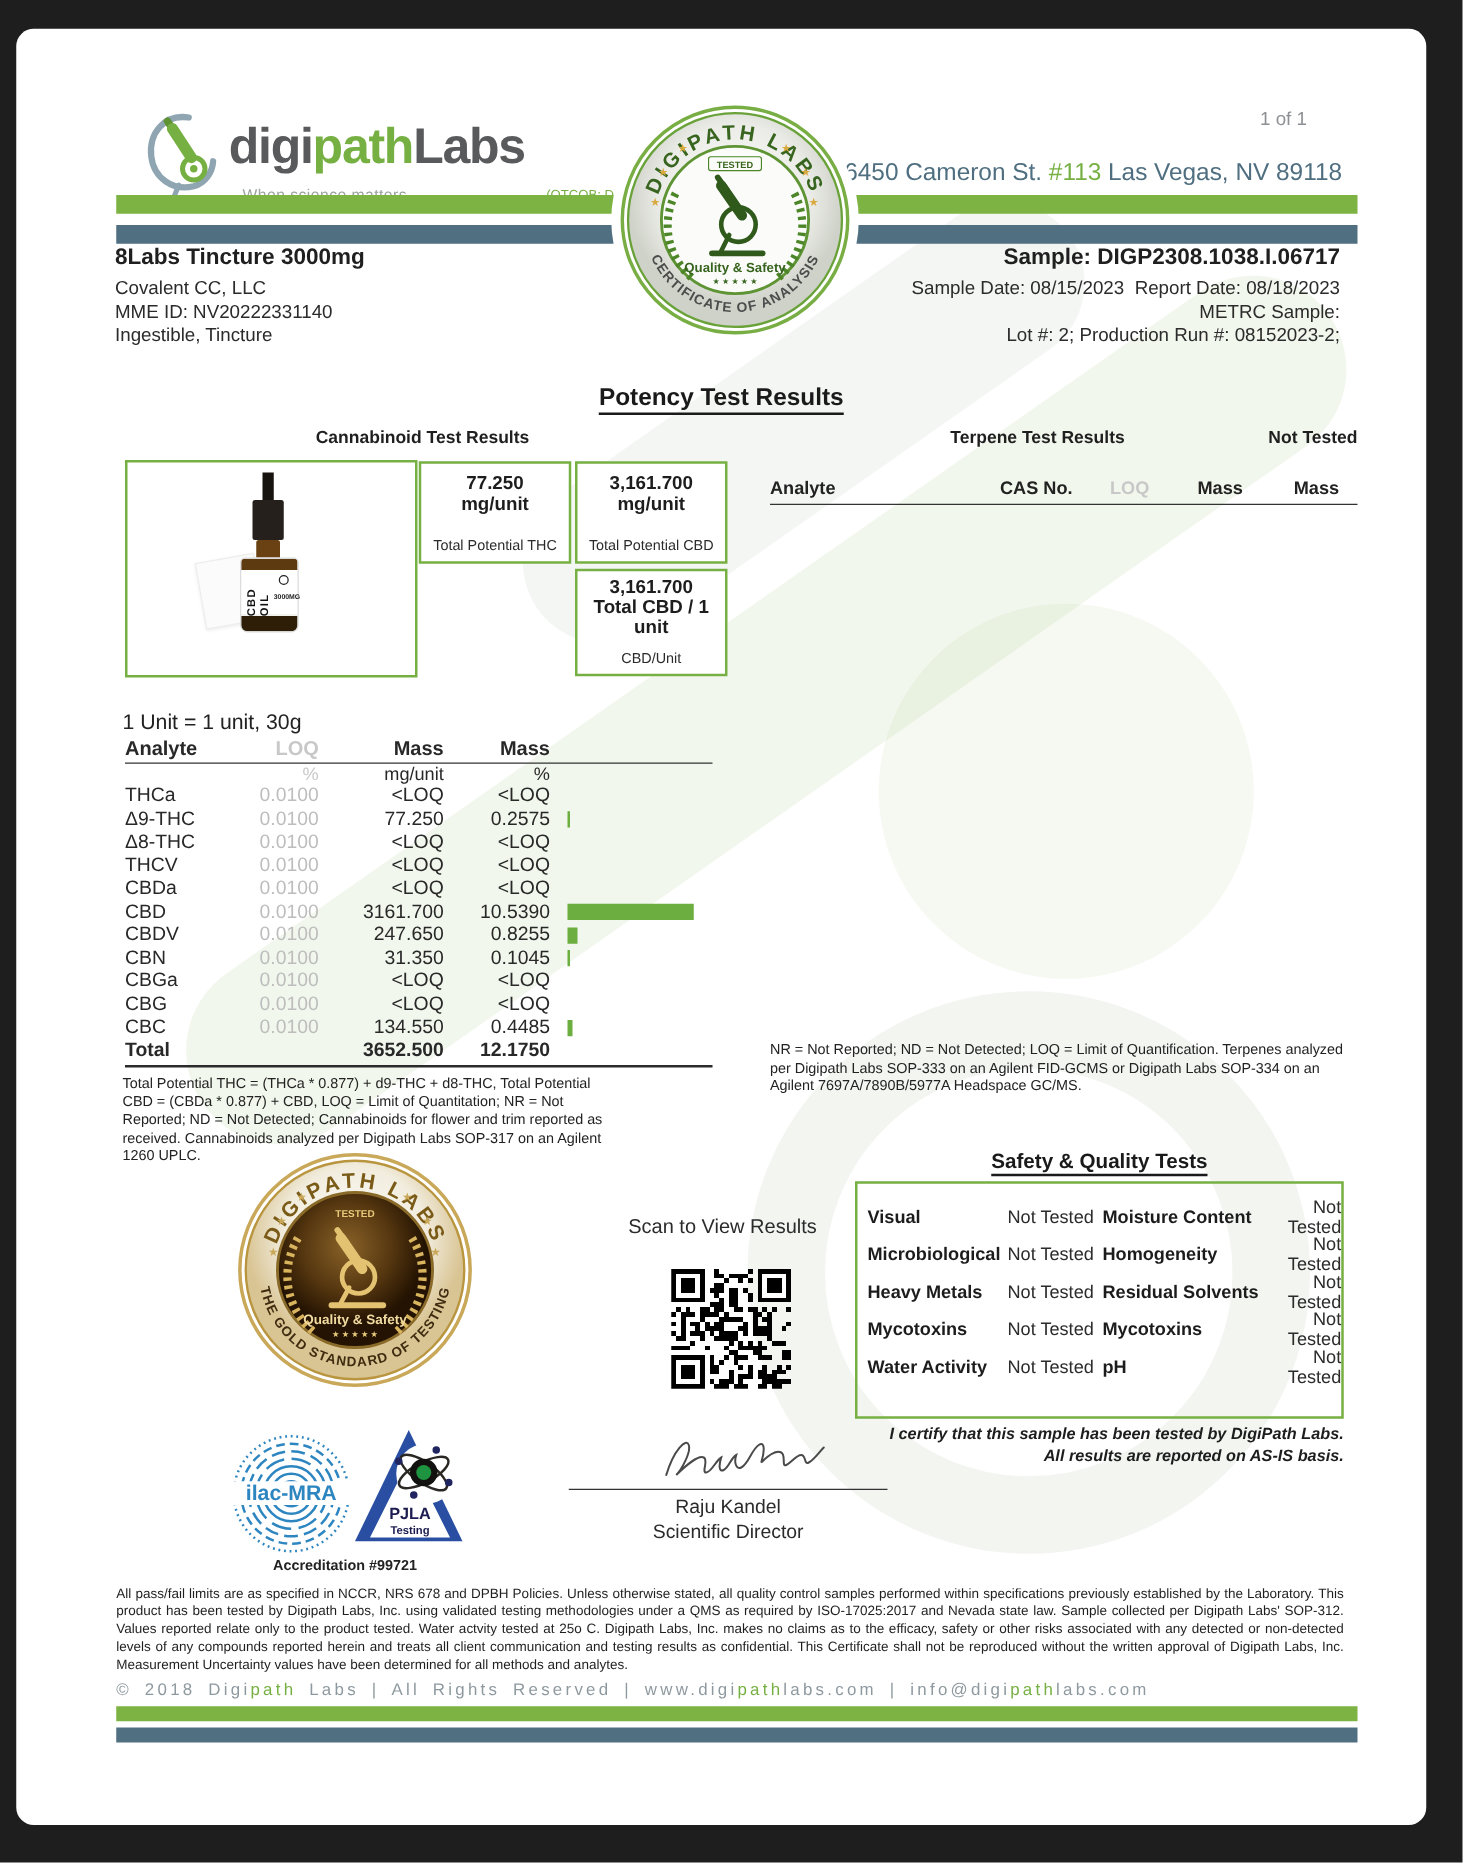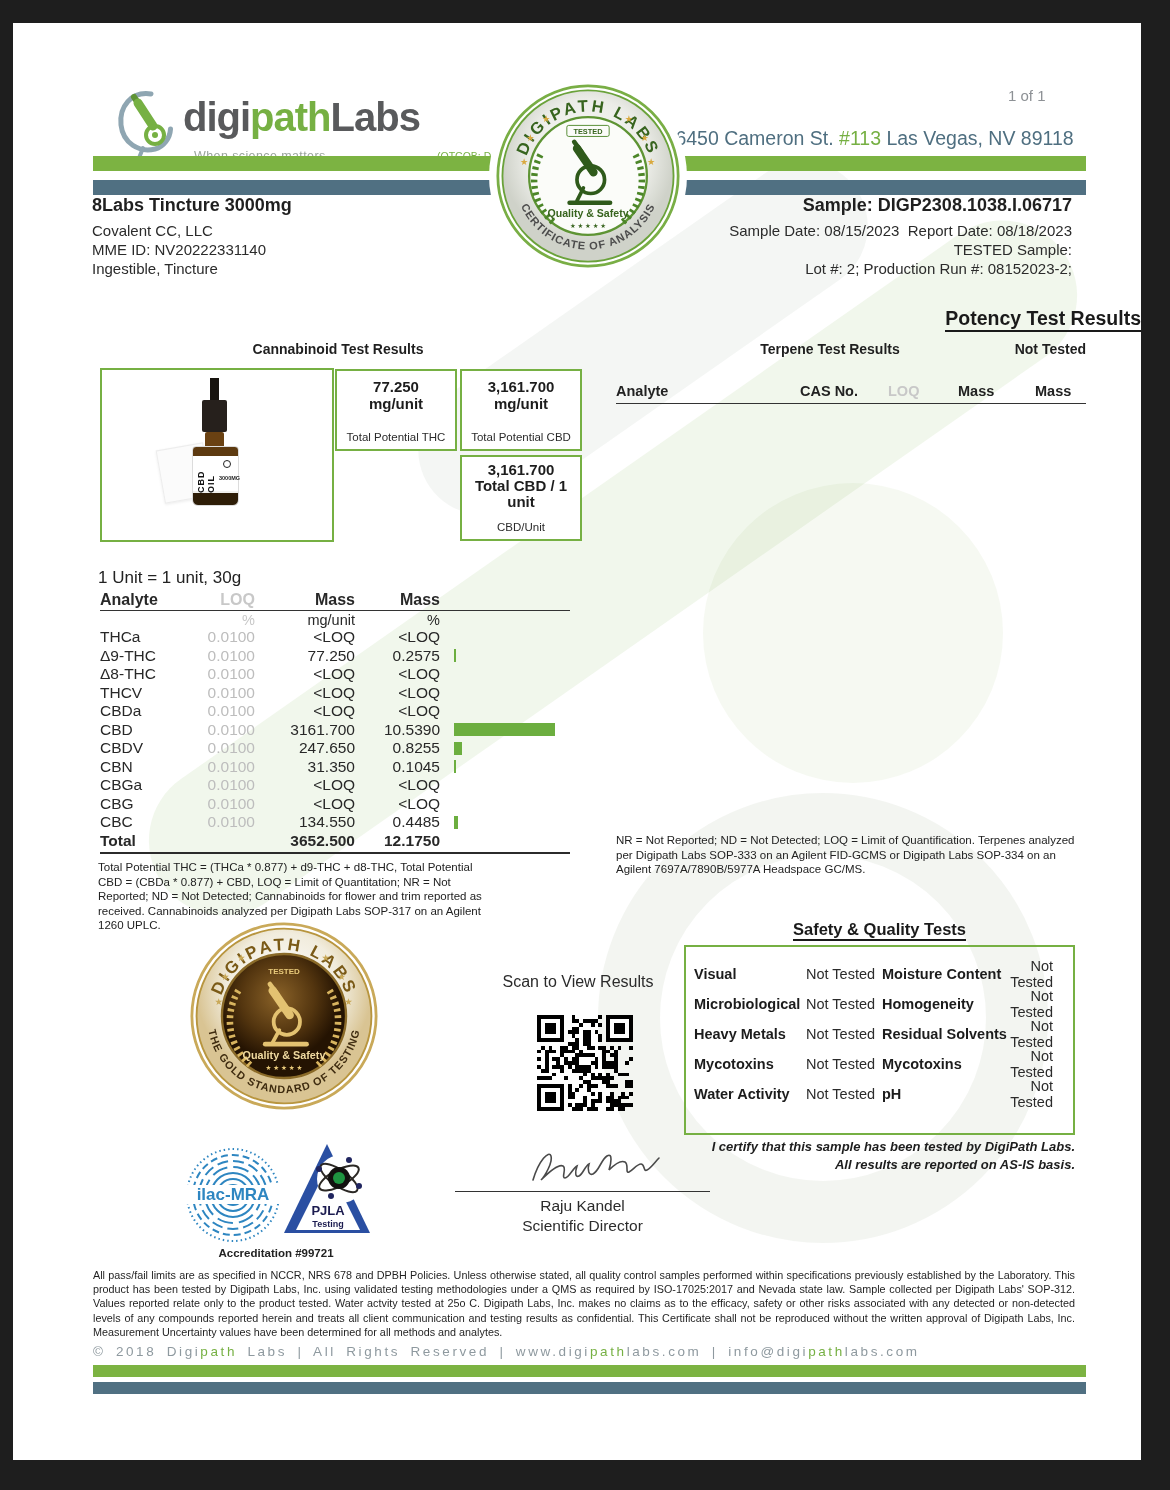--- a/index.html
+++ b/index.html
@@ -1,18 +1,18 @@
 <!DOCTYPE html>
 <html><head>
 <meta charset="utf-8">
 <style>
   html,body{margin:0;padding:0;}
   body{width:1170px;height:1490px;background:#1e1e1e;position:relative;overflow:hidden;
        font-family:"Liberation Sans", sans-serif;-webkit-font-smoothing:antialiased;}
-  .page{position:absolute;left:13px;top:23px;width:1128px;height:1437px;background:#fff;overflow:hidden;}
+  .page{position:absolute;left:13px;top:23px;width:1128px;height:1437px;background:#fff;overflow:hidden;border-radius:14px;}
   .abs{position:absolute;}
   .page > *{z-index:1;}
   .wm{z-index:0;position:absolute;}
   .grn{color:#76b043;}
   
   .logo-text{font-size:40px;font-weight:600;letter-spacing:-1px;color:#595a5c;line-height:40px;}
   .tagline{font-size:12.5px;color:#99a49c;letter-spacing:.4px;}
   .ticker{font-size:10.5px;color:#76b043;}
   .bar-green{background:#7cb342;height:15px;}
   .bar-slate{background:#507082;height:15px;}
@@ -43,21 +43,21 @@
   .cm{width:100px;text-align:right;}
   .cp{width:85px;text-align:right;}
   .cb{flex:1;padding-left:14px;display:flex;align-items:center;height:100%;}
   .cb i{display:block;height:13px;background:#6cae3f;}
   .hline{border-top:1.5px solid #333;}
   .thickline{border-top:2.5px solid #2b2b2b;}
   .totalrow .ca,.totalrow .cm,.totalrow .cp{font-weight:bold;}
   .footnote{font-size:11.5px;line-height:14.5px;color:#222;}
   
   .safety-title{font-size:16.5px;font-weight:bold;border-bottom:2px solid #1a1a1a;padding-bottom:1px;color:#1a1a1a;}
-  .safety-box{border:2.5px solid #76b043;padding:12px 20px 0 8px;box-sizing:border-box;}
+  .safety-box{border:2.5px solid #76b043;padding:12px 0 0 8px;box-sizing:border-box;}
   .srow{display:flex;align-items:center;height:30px;font-size:14.5px;color:#2b2b2b;}
   .s1{width:112px;font-weight:bold;color:#1c1c1c;}
   .s2{width:76px;}
   .s3{width:128px;font-weight:bold;color:#1c1c1c;}
   .s4{flex:1;text-align:right;}
   .certify{font-size:13px;font-weight:bold;font-style:italic;line-height:18px;color:#1d1d1d;}
   .scan-label{font-size:16px;color:#2b2b2b;text-align:center;}
   .sig-name{font-size:15.5px;color:#2b2b2b;text-align:center;}
   .accred{font-size:11.5px;font-weight:bold;color:#222;text-align:center;}
   
@@ -142,25 +142,25 @@
 
   <div class="abs" style="left:79px;top:172px;">
     <div class="s-title">8Labs Tincture 3000mg</div>
     <div class="s-line">Covalent CC, LLC</div>
     <div class="s-line">MME ID: NV20222331140</div>
     <div class="s-line">Ingestible, Tincture</div>
   </div>
   <div class="abs right-align" style="right:69px;top:172px;">
     <div class="s-title">Sample: DIGP2308.1038.I.06717</div>
     <div class="s-line">Sample Date: 08/15/2023  Report Date: 08/18/2023</div>
-    <div class="s-line">TESTED Sample:</div>
+    <div class="s-line">METRC Sample:</div>
     <div class="s-line">Lot #: 2; Production Run #: 08152023-2;</div>
   </div>
 
-  <div class="abs" style="left:0;right:0;top:284px;text-align:right;">
+  <div class="abs" style="left:0;right:0;top:284px;text-align:center;">
     <span class="potency-title">Potency Test Results</span>
   </div>
   <div class="abs sec-title" style="left:87px;top:318px;width:476px;text-align:center;">Cannabinoid Test Results</div>
   <div class="abs sec-title" style="left:604px;top:318px;width:426px;text-align:center;">Terpene Test Results</div>
   <div class="abs sec-title" style="right:55px;top:318px;">Not Tested</div>
 
   <div class="abs terp-h" style="left:603px;top:360px;">Analyte</div>
   <div class="abs terp-h" style="left:787px;top:360px;">CAS No.</div>
   <div class="abs terp-h" style="left:875px;top:360px;color:#c8c8c8;">LOQ</div>
   <div class="abs terp-h" style="left:945px;top:360px;">Mass</div>

